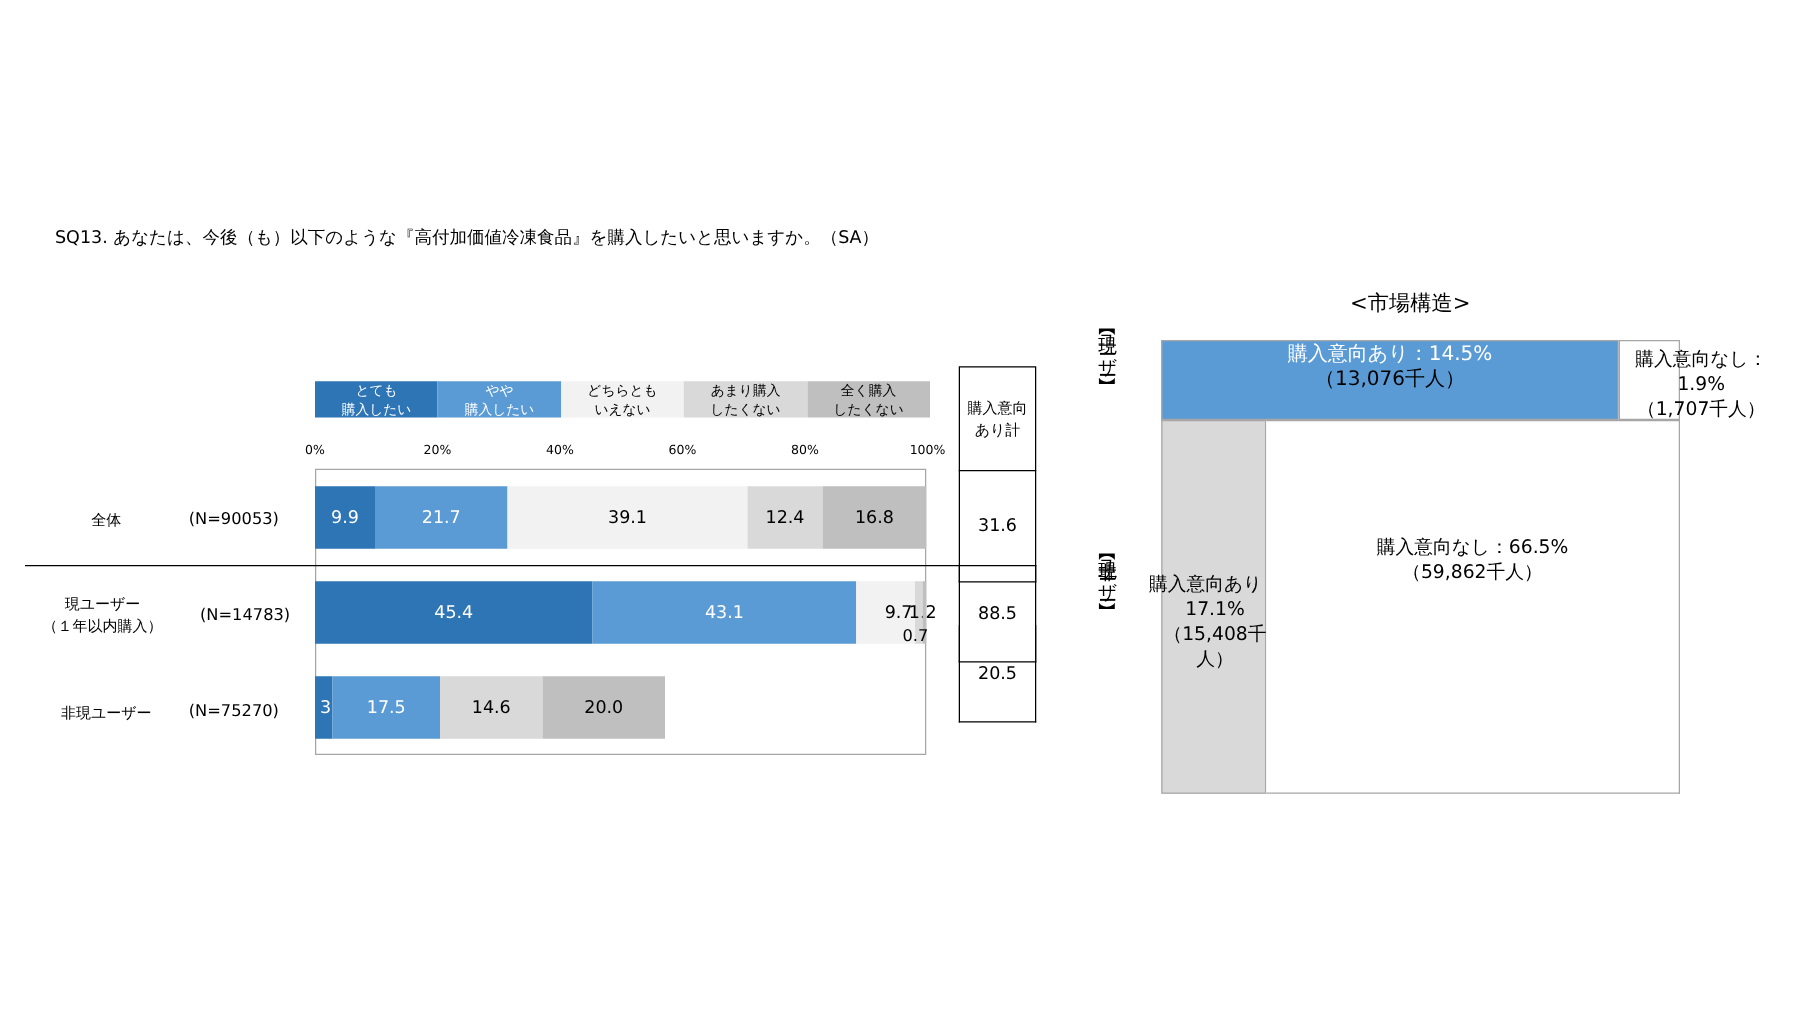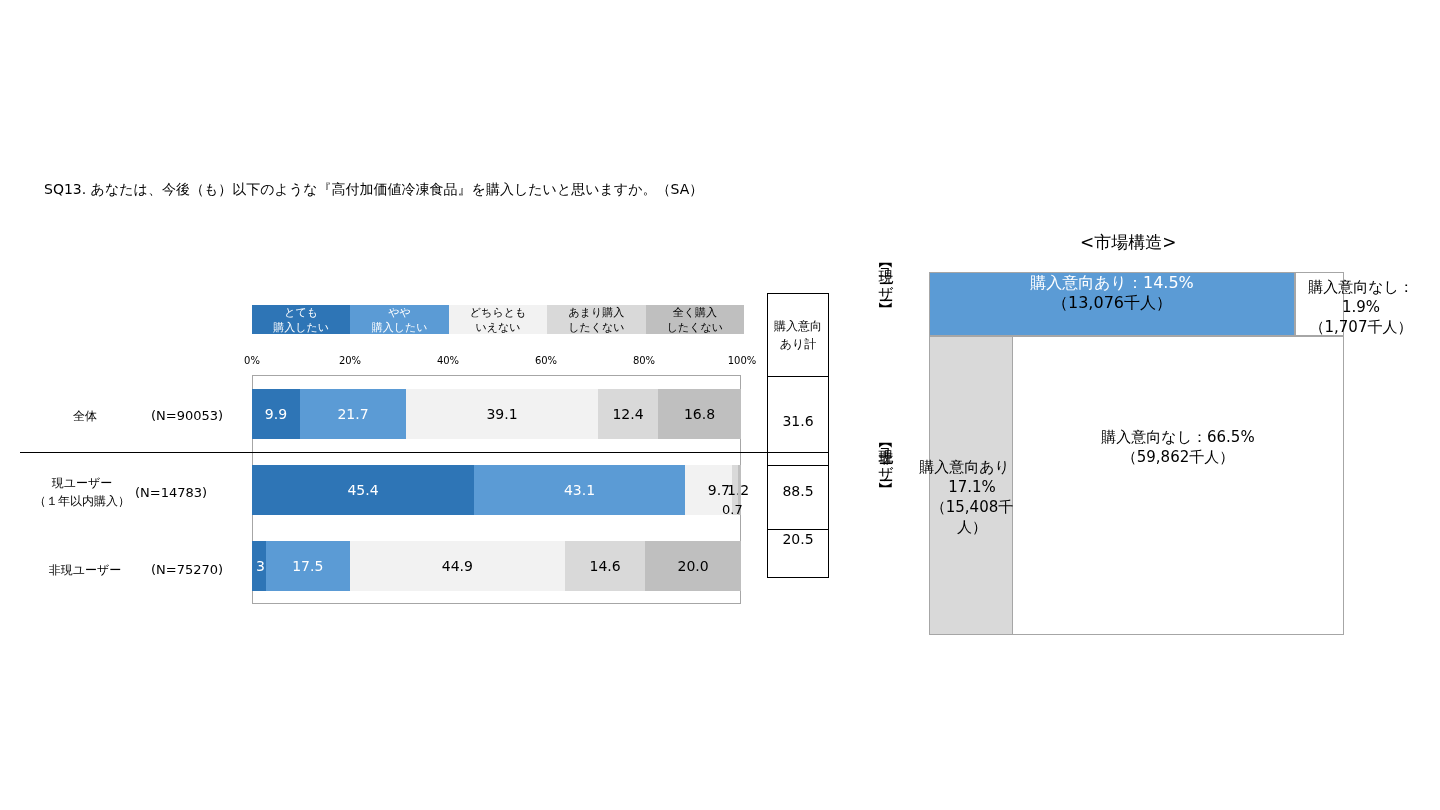--- a/index.html
+++ b/index.html
@@ -61,21 +61,21 @@
 
 <div class="abs plot"></div>
 
 <div class="abs rowlabel" style="left:50px;top:407px;width:70px;">全体</div>
 <div class="abs nlabel" style="left:151px;top:408px;">(N=90053)</div>
 
 <div class="abs rowlabel" style="left:22px;top:474px;width:120px;">
   <div>現ユーザー</div>
   <div>（１年以内購入）</div>
 </div>
-<div class="abs nlabel" style="left:135px;top:485px;">(N=14783)</div>
+<div class="abs nlabel" style="left:160px;top:485px;">(N=14783)</div>
 
 <div class="abs rowlabel" style="left:40px;top:561px;width:90px;">非現ユーザー</div>
 <div class="abs nlabel" style="left:151px;top:562px;">(N=75270)</div>
 
 <div class="bar" style="top:389px;width:489px;">
   <div class="seg light-text" style="width:48px;background:#2e75b6;">9.9</div>
   <div class="seg light-text" style="width:106px;background:#5b9bd5;">21.7</div>
   <div class="seg" style="width:192px;background:#f2f2f2;">39.1</div>
   <div class="seg" style="width:60px;background:#d9d9d9;">12.4</div>
   <div class="seg" style="width:83px;background:#bfbfbf;">16.8</div>
@@ -93,21 +93,20 @@
   <div class="seg" style="width:3px;background:#bfbfbf;">
     <span style="position:absolute;left:-16px;top:37px;font-size:13px;">0.7</span>
   </div>
 </div>
 
 <div class="bar" style="top:541px;width:489px;">
   <div class="seg" style="width:14px;background:#2e75b6;">
     <span style="position:absolute;left:4px;color:#fff;">3.0</span>
   </div>
   <div class="seg light-text" style="width:86px;background:#5b9bd5;">17.5</div>
-  <div class="seg" style="width:220px;background:#f2f2f2;">44.9</div>
   <div class="seg" style="width:82px;background:#d9d9d9;">14.6</div>
   <div class="seg" style="width:98px;background:#bfbfbf;">20.0</div>
 </div>
 
 <div class="abs divider"></div>
 
 <div class="abs sumbox" style="top:293px;height:84px;flex-direction:column;font-size:12px;line-height:18px;">
   <span>購入意向</span>
   <span>あり計</span>
 </div>

